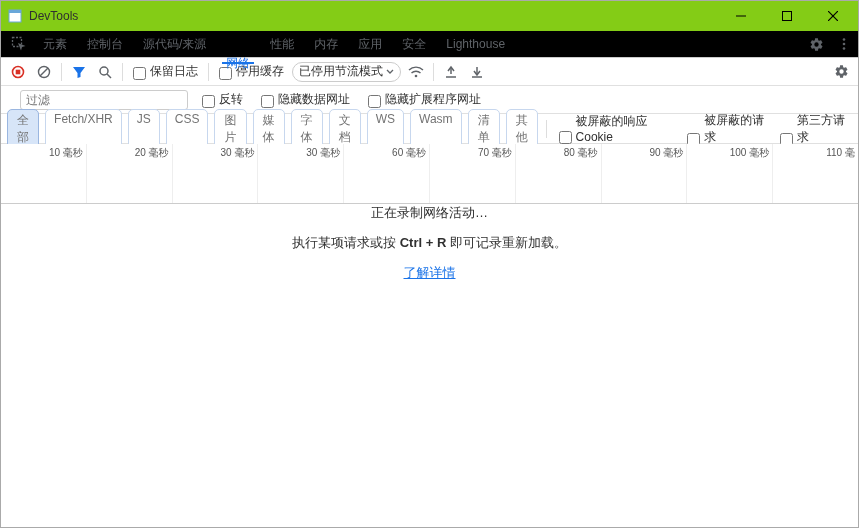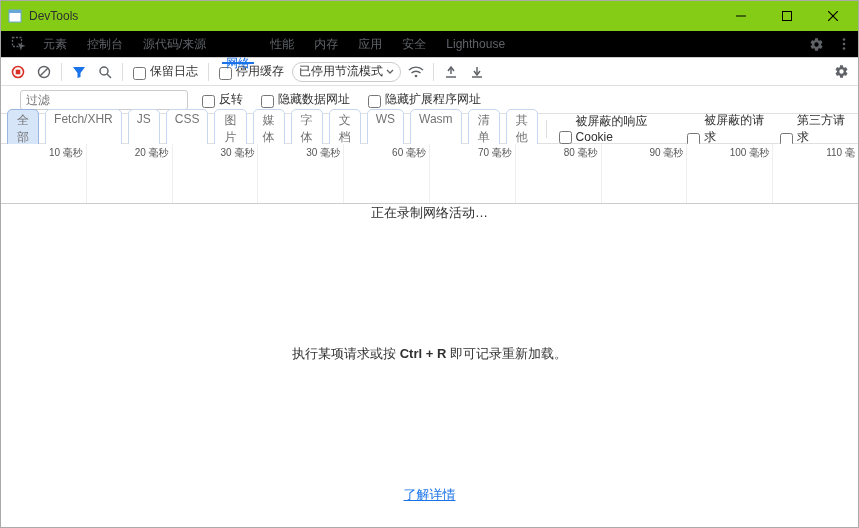--- a/index.html
+++ b/index.html
@@ -157,21 +157,21 @@
     white-space: nowrap;
     margin-left: 45px;
   }
 
   .empty {
     position: relative;
     height: 300px;
     display: flex;
     flex-direction: column;
     align-items: center;
-    justify-content: space-between;
+    justify-content: flex-start;
     gap: 12px;
     color: #303030;
     font-size: 13px;
   }
   .empty .kbd { font-weight: bold; }
   .empty a { color: #1a73e8; }
 
   svg { display: block; }
 </style>
 </head>

